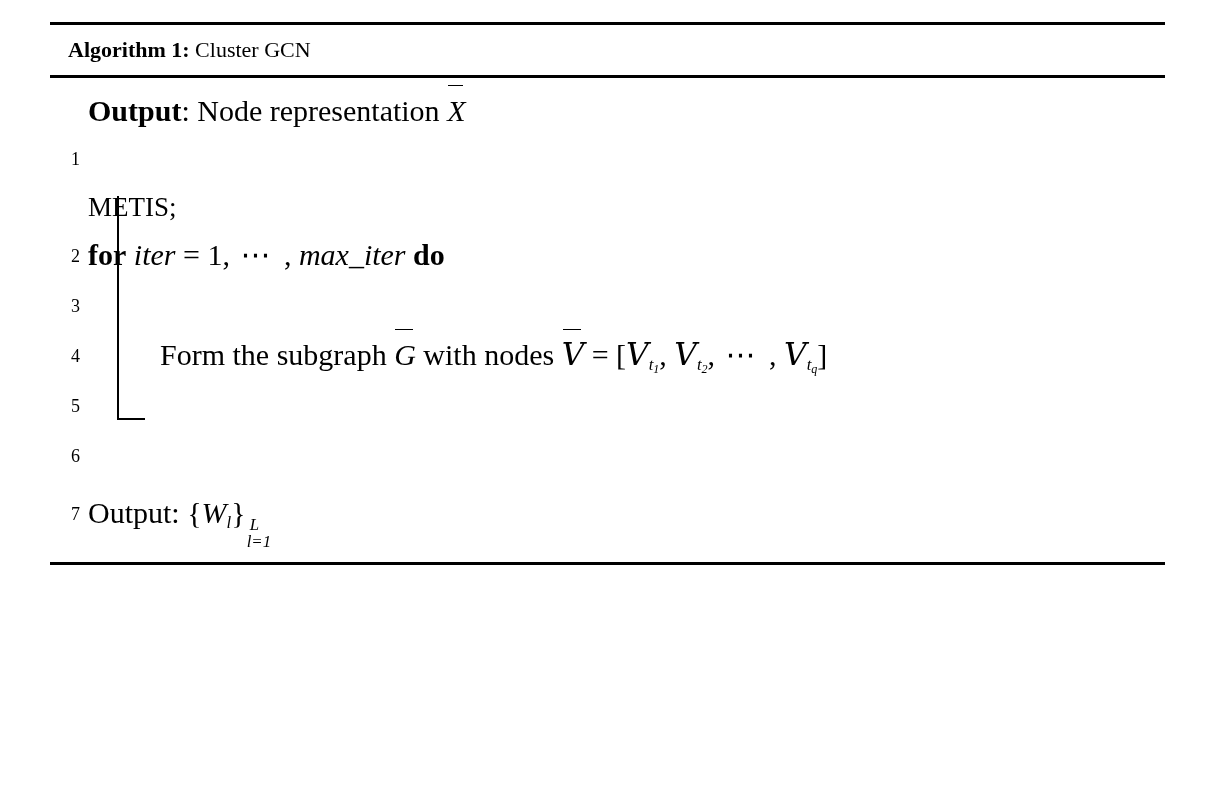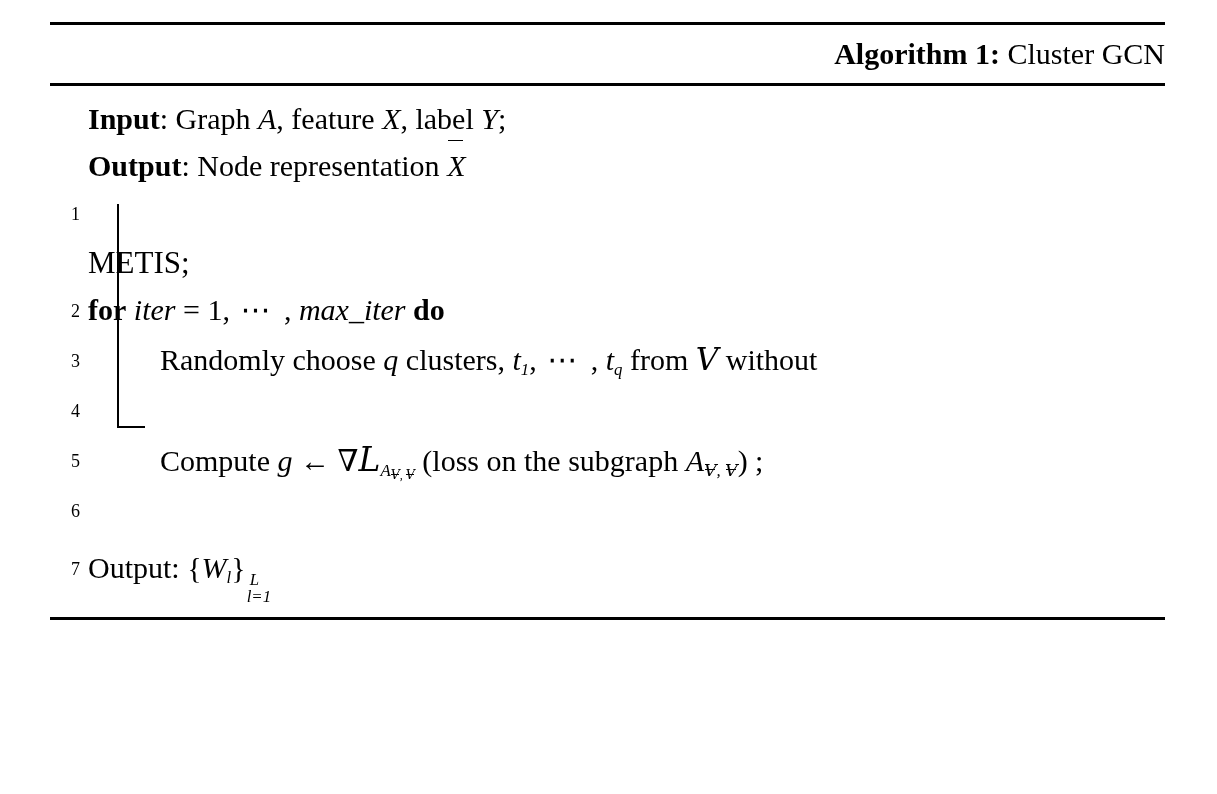--- a/index.html
+++ b/index.html
@@ -28,25 +28,24 @@
     width: 100%;
   }
   .rule-mid {
     height: 3px;
     background: #000000;
     width: 100%;
     margin-top: 0;
   }
 
   .caption {
-    font-size: 30px;
+    font-size: 22px;
     line-height: 1;
     padding: 14px 0 14px 18px;
     white-space: nowrap;
-    text-align: right;
   }
   .caption .caption-label {
     font-weight: bold;
   }
   .caption .caption-title {
     font-weight: normal;
   }
 
   .body {
     position: relative;
@@ -75,21 +74,21 @@
 
   .content {
     padding-left: 8px;
   }
   .content.indent {
     padding-left: 80px;
   }
   .cont-row {
     display: flex;
     min-height: 47px;
-    font-size: 31px;
+    font-size: 27px;
     line-height: 47px;
     white-space: nowrap;
   }
   .cont-row .lineno { visibility: hidden; }
 
   b.kw { font-weight: bold; }
   i.it { }
 
   
   .cal {
@@ -152,24 +151,20 @@
     <span class="caption-label">Algorithm 1:</span>
     <span class="caption-title">Cluster GCN</span>
   </div>
 
   <div class="rule-mid"></div>
 
   <div class="body">
 
     <div class="loop-bracket" style="left:67px; top:118px; height:222px;"></div>
 
-    <div class="line">
-      <span class="lineno"></span>
-      <span class="content"><b class="kw">Input</b><span>: Graph <i class="mathvar">A</i>, feature <i class="mathvar">X</i>, label <i class="mathvar">Y</i>;</span></span>
-    </div>
 
     <div class="line">
       <span class="lineno"></span>
       <span class="content"><b class="kw">Output</b><span>: Node representation <i class="mathvar bar">X</i></span></span>
     </div>
 
     <div class="line">
       <span class="lineno">1</span>
     </div>
     <div class="cont-row">
@@ -177,30 +172,29 @@
       <span class="content">METIS;</span>
     </div>
 
     <div class="line">
       <span class="lineno">2</span>
       <span class="content"><b class="kw">for</b> <i class="it">iter</i> = 1, <span class="dots">⋯</span> , <i class="it">max_iter</i> <b class="kw">do</b></span>
     </div>
 
     <div class="line">
       <span class="lineno">3</span>
-      <span class="content indent">Randomly choose <i class="mathvar">q</i> clusters, <i class="mathvar">t</i><sub>1</sub>, <span class="dots">⋯</span> , <i class="mathvar">t</i><sub>q</sub> from <span class="cal">V</span> without</span>
     </div>
 
     <div class="line">
       <span class="lineno">4</span>
+      <span class="content indent">Form the subgraph <i class="mathvar bar">G</i> with nodes <span class="cal bar">V</span> = [<span class="cal">V</span><sub><i>t</i><sub>1</sub></sub>, <span class="cal">V</span><sub><i>t</i><sub>2</sub></sub>, <span class="dots">⋯</span> , <span class="cal">V</span><sub><i>t</i><sub>q</sub></sub>]</span>
     </div>
 
     <div class="line">
       <span class="lineno">5</span>
-      <span class="content indent">Compute <i class="mathvar">g</i> <span>←</span> <span>∇</span><span class="cal" style="font-size:1.1em">L</span><sub><i>A</i><sub><span class="cal bar">V</span>, <span class="cal bar">V</span></sub></sub> (loss on the subgraph <i class="mathvar">A</i><sub><span class="cal bar">V</span>, <span class="cal bar">V</span></sub>) ;</span>
     </div>
 
     <div class="line">
       <span class="lineno">6</span>
     </div>
 
     <div class="line" style="padding-top:8px;">
       <span class="lineno">7</span>
       <span class="content">Output: {<i class="mathvar">W</i><sub>l</sub>}<span class="frac-updown">
             <span class="top">L</span>

